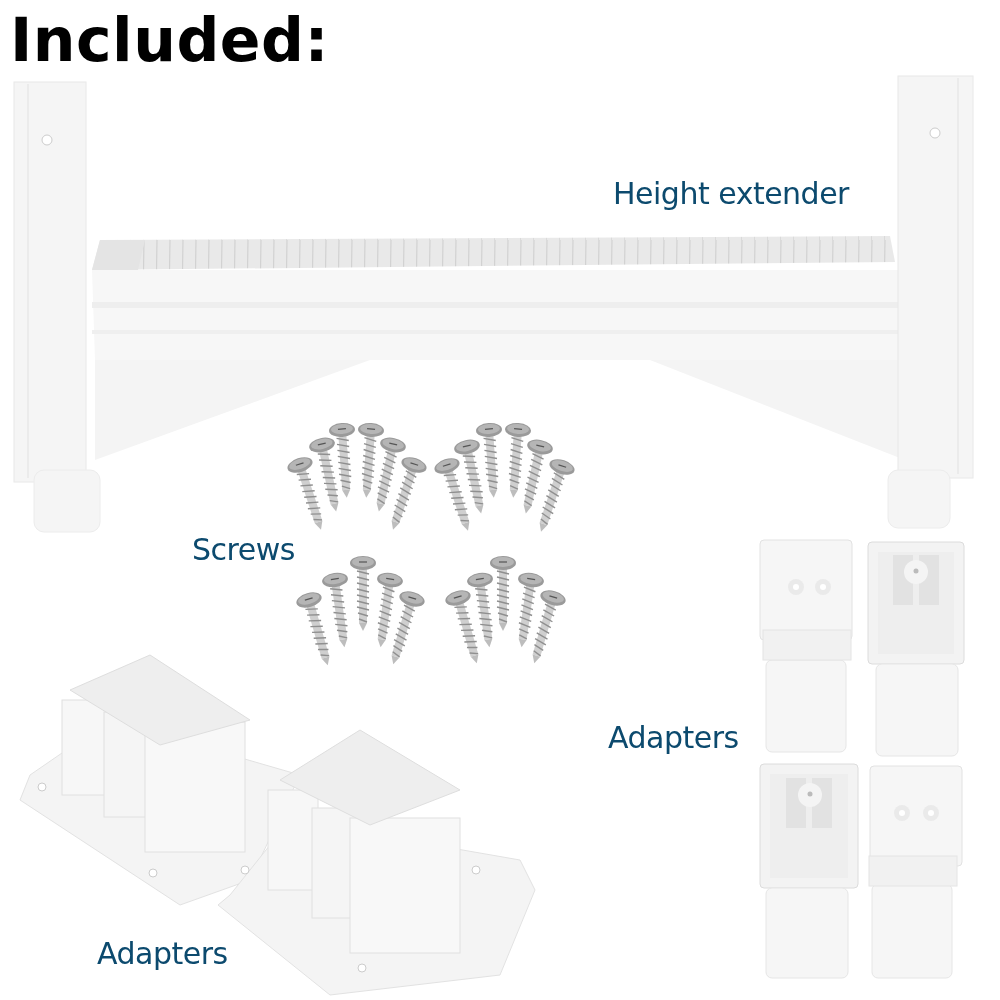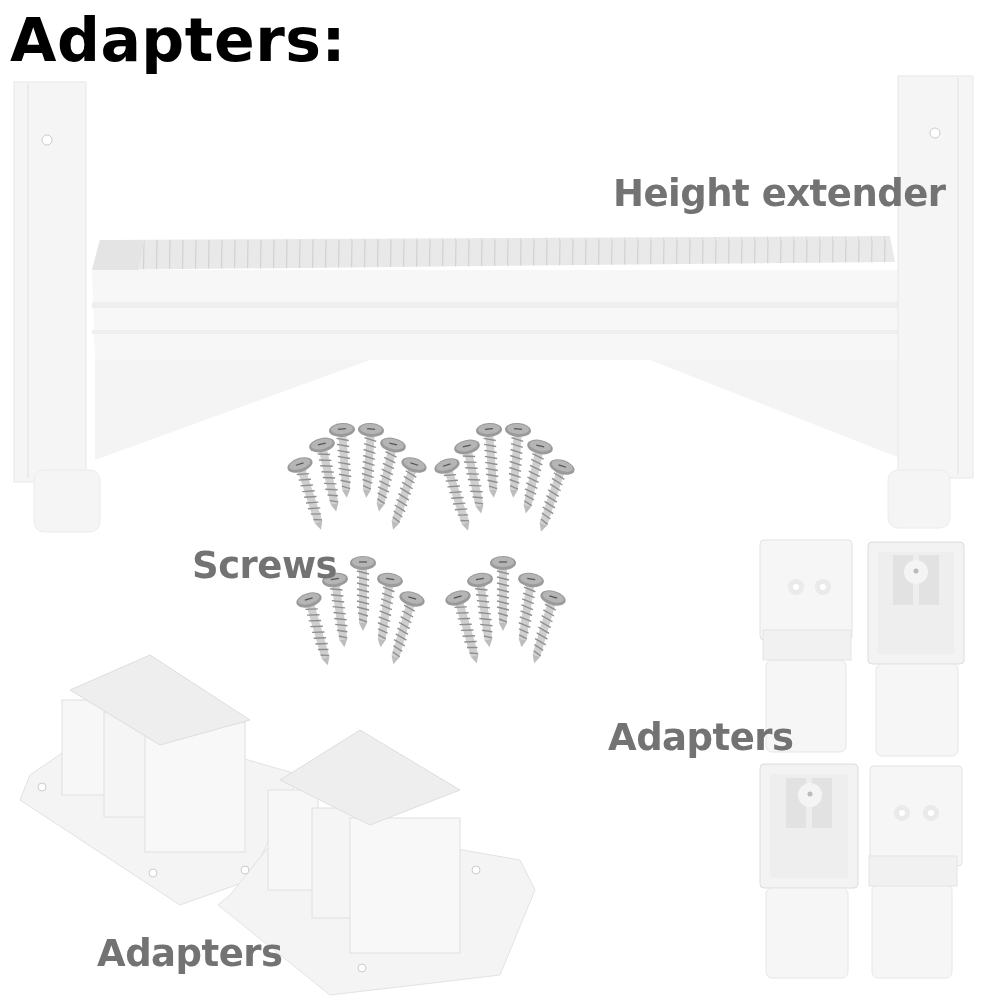--- a/index.html
+++ b/index.html
@@ -1,19 +1,19 @@
 <!DOCTYPE html>
 <html><head>
   <meta charset="utf-8">
   <style>
     html, body { margin:0; padding:0; background:#ffffff; }
     body { width:1000px; height:1000px; position:relative; overflow:hidden; font-family:"Liberation Sans", sans-serif; }
     .abs { position:absolute; }
     .title { left:10px; top:0px; font-size:60px; font-weight:700; color:#000; letter-spacing:0.5px; line-height:80px; font-family:"DejaVu Sans", sans-serif; }
-    .label { font-weight:700; color:#737373; font-size:37px; font-family:"DejaVu Sans", sans-serif; line-height:36px; letter-spacing:-0.5px; }
+    .label { font-weight:400; color:#0c4a6e; font-size:30px; font-family:"DejaVu Sans", sans-serif; line-height:36px; letter-spacing:-0.5px; }
     svg { position:absolute; left:0; top:0; }
   </style>
 </head>
 <body>
 
 <svg width="1000" height="1000" viewBox="0 0 1000 1000">
   <defs>
     <linearGradient id="slatGrad" x1="0" y1="0" x2="0" y2="1">
       <stop offset="0" stop-color="#ececec"></stop>
       <stop offset="1" stop-color="#dedede"></stop>
@@ -145,17 +145,17 @@
     <circle cx="362" cy="968" r="4" fill="#fff" stroke="#ccc"></circle>
     <circle cx="476" cy="870" r="4" fill="#fff" stroke="#ccc"></circle>
 
     <rect x="268" y="790" width="50" height="100" fill="#f7f7f7" stroke="#e0e0e0"></rect>
     <rect x="312" y="808" width="50" height="110" fill="#f5f5f5" stroke="#e0e0e0"></rect>
     <rect x="350" y="818" width="110" height="135" fill="#f8f8f8" stroke="#e0e0e0"></rect>
     <polygon points="280,780 360,730 460,790 370,825" fill="#eeeeee" stroke="#dedede"></polygon>
   </g>
 </svg>
 
-<div class="abs title">Adapters:</div>
+<div class="abs title">Included:</div>
 <div class="abs label" style="left:613px; top:176px;">Height extender</div>
-<div class="abs label" style="left:192px; top:532px;margin-top:16px;">Screws</div>
+<div class="abs label" style="left:192px; top:532px;">Screws</div>
 <div class="abs label" style="left:608px; top:720px;">Adapters</div>
 <div class="abs label" style="left:97px; top:936px;">Adapters</div>
 
 </body></html>

